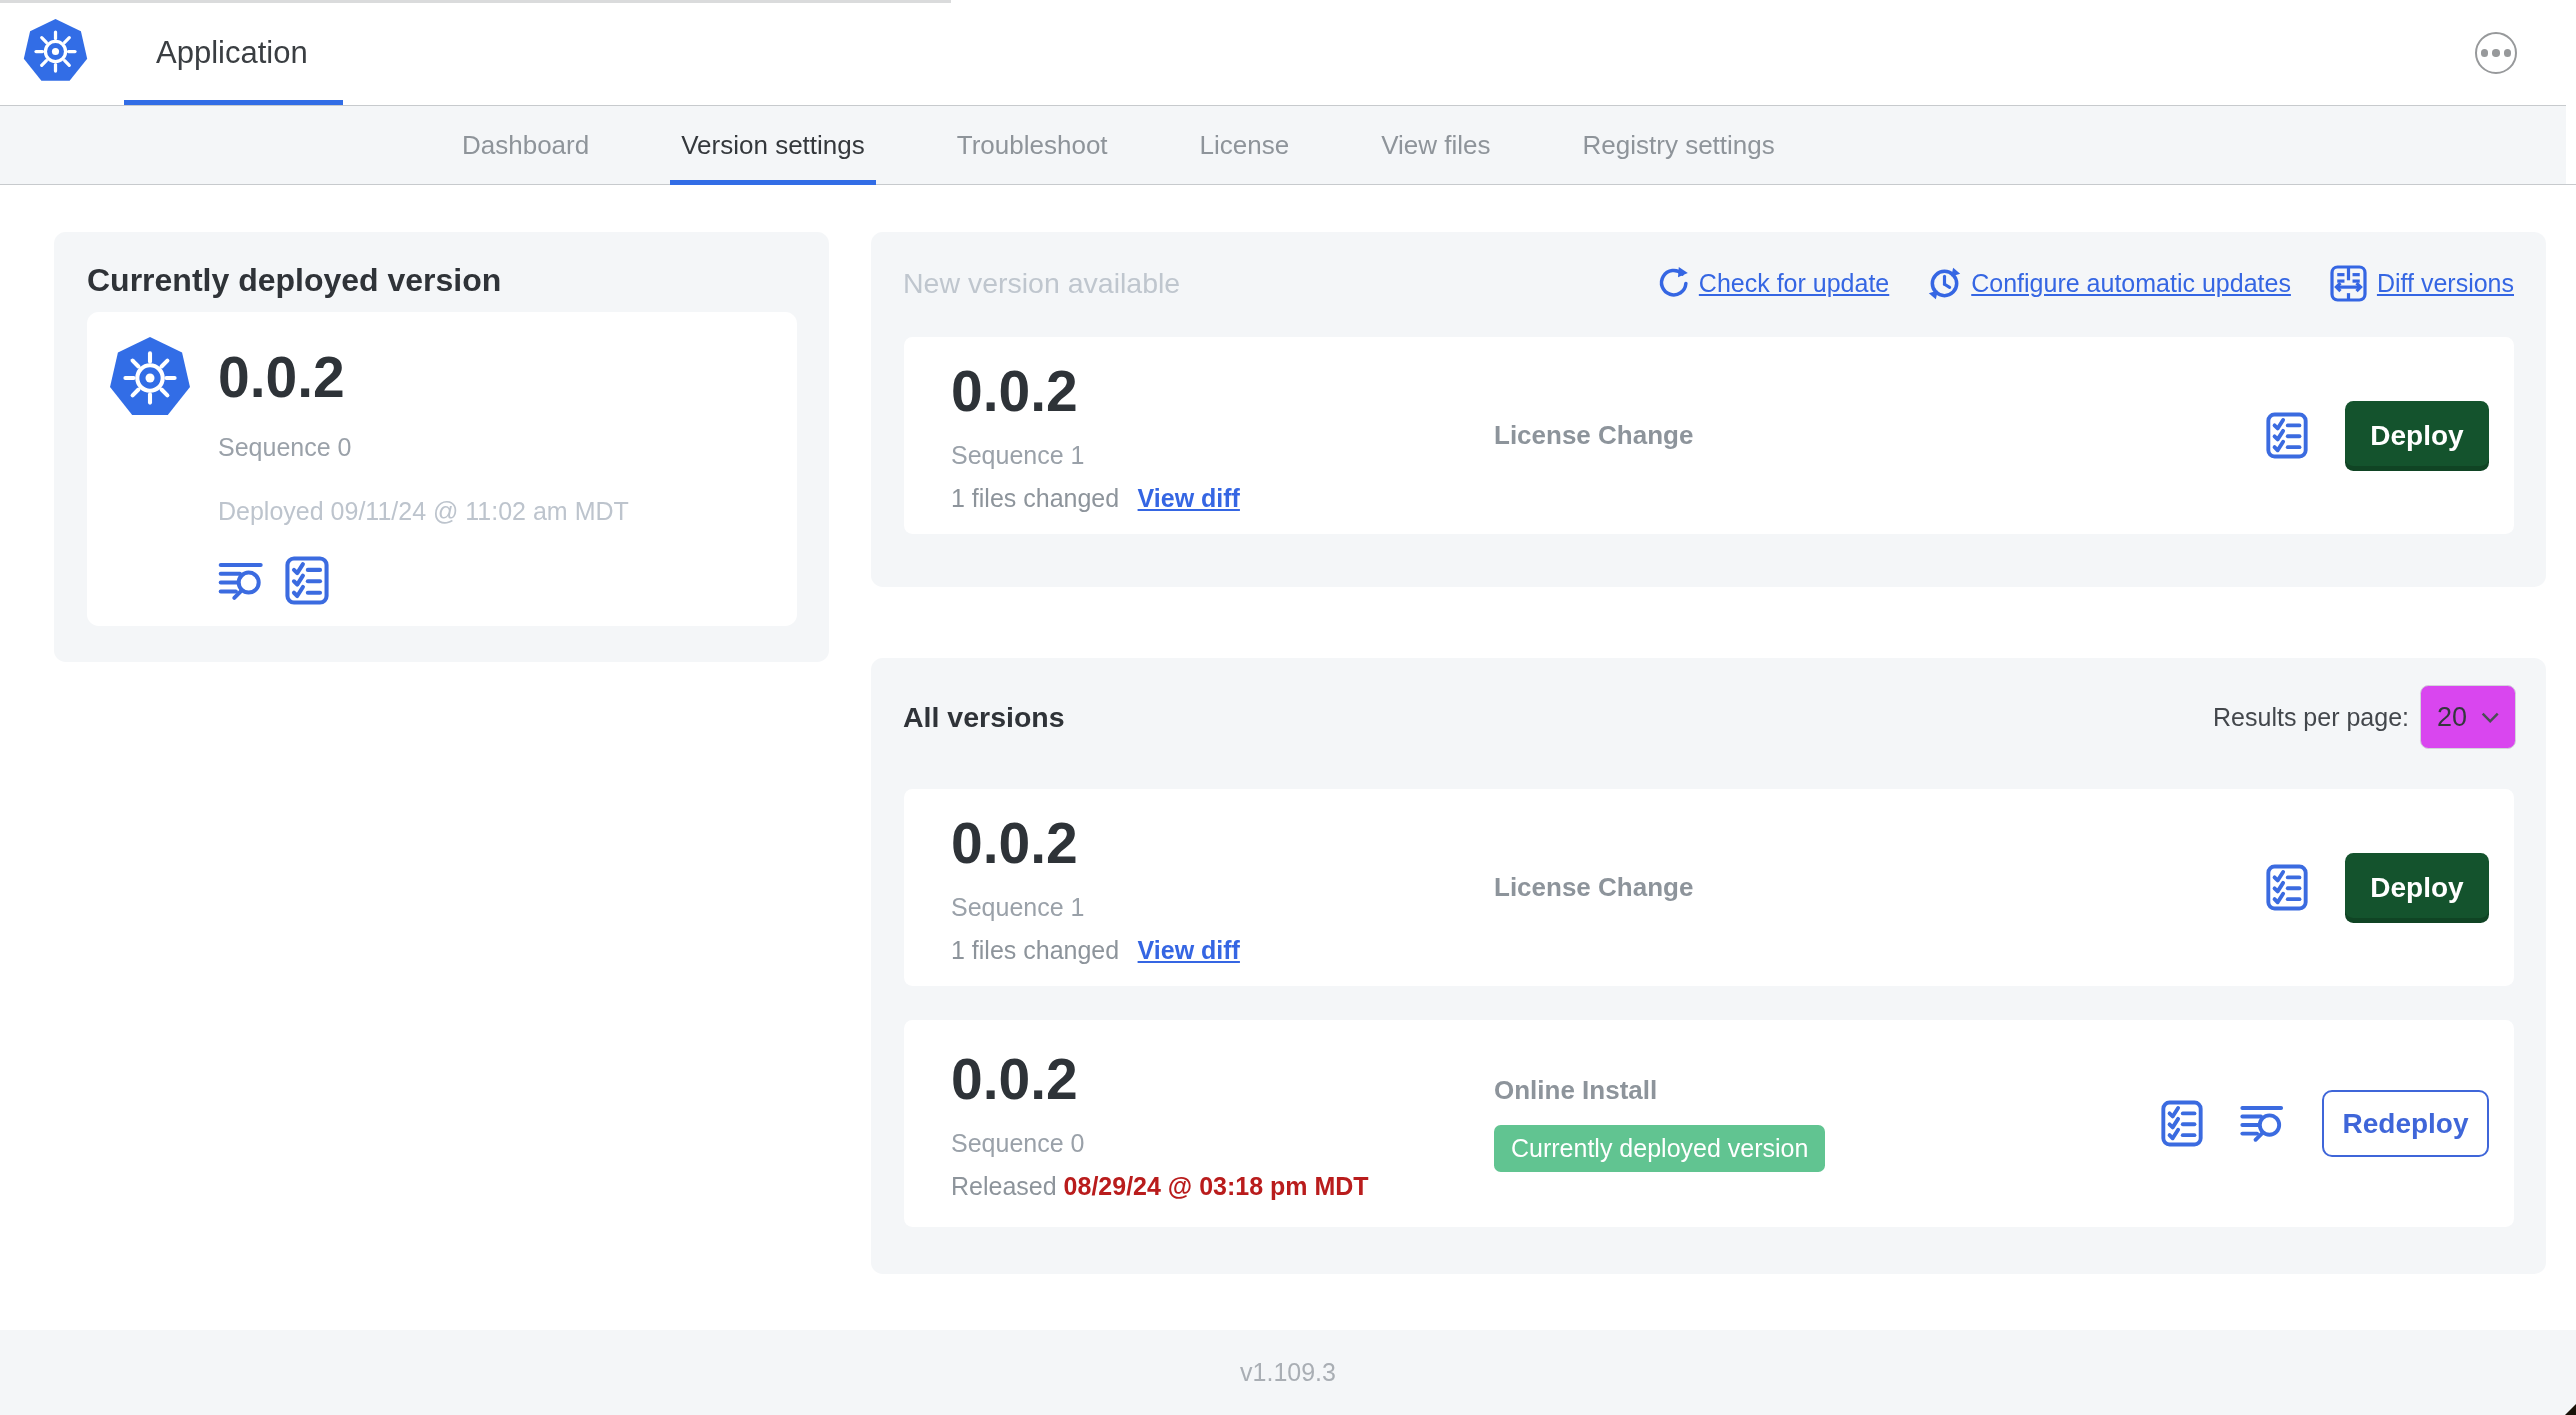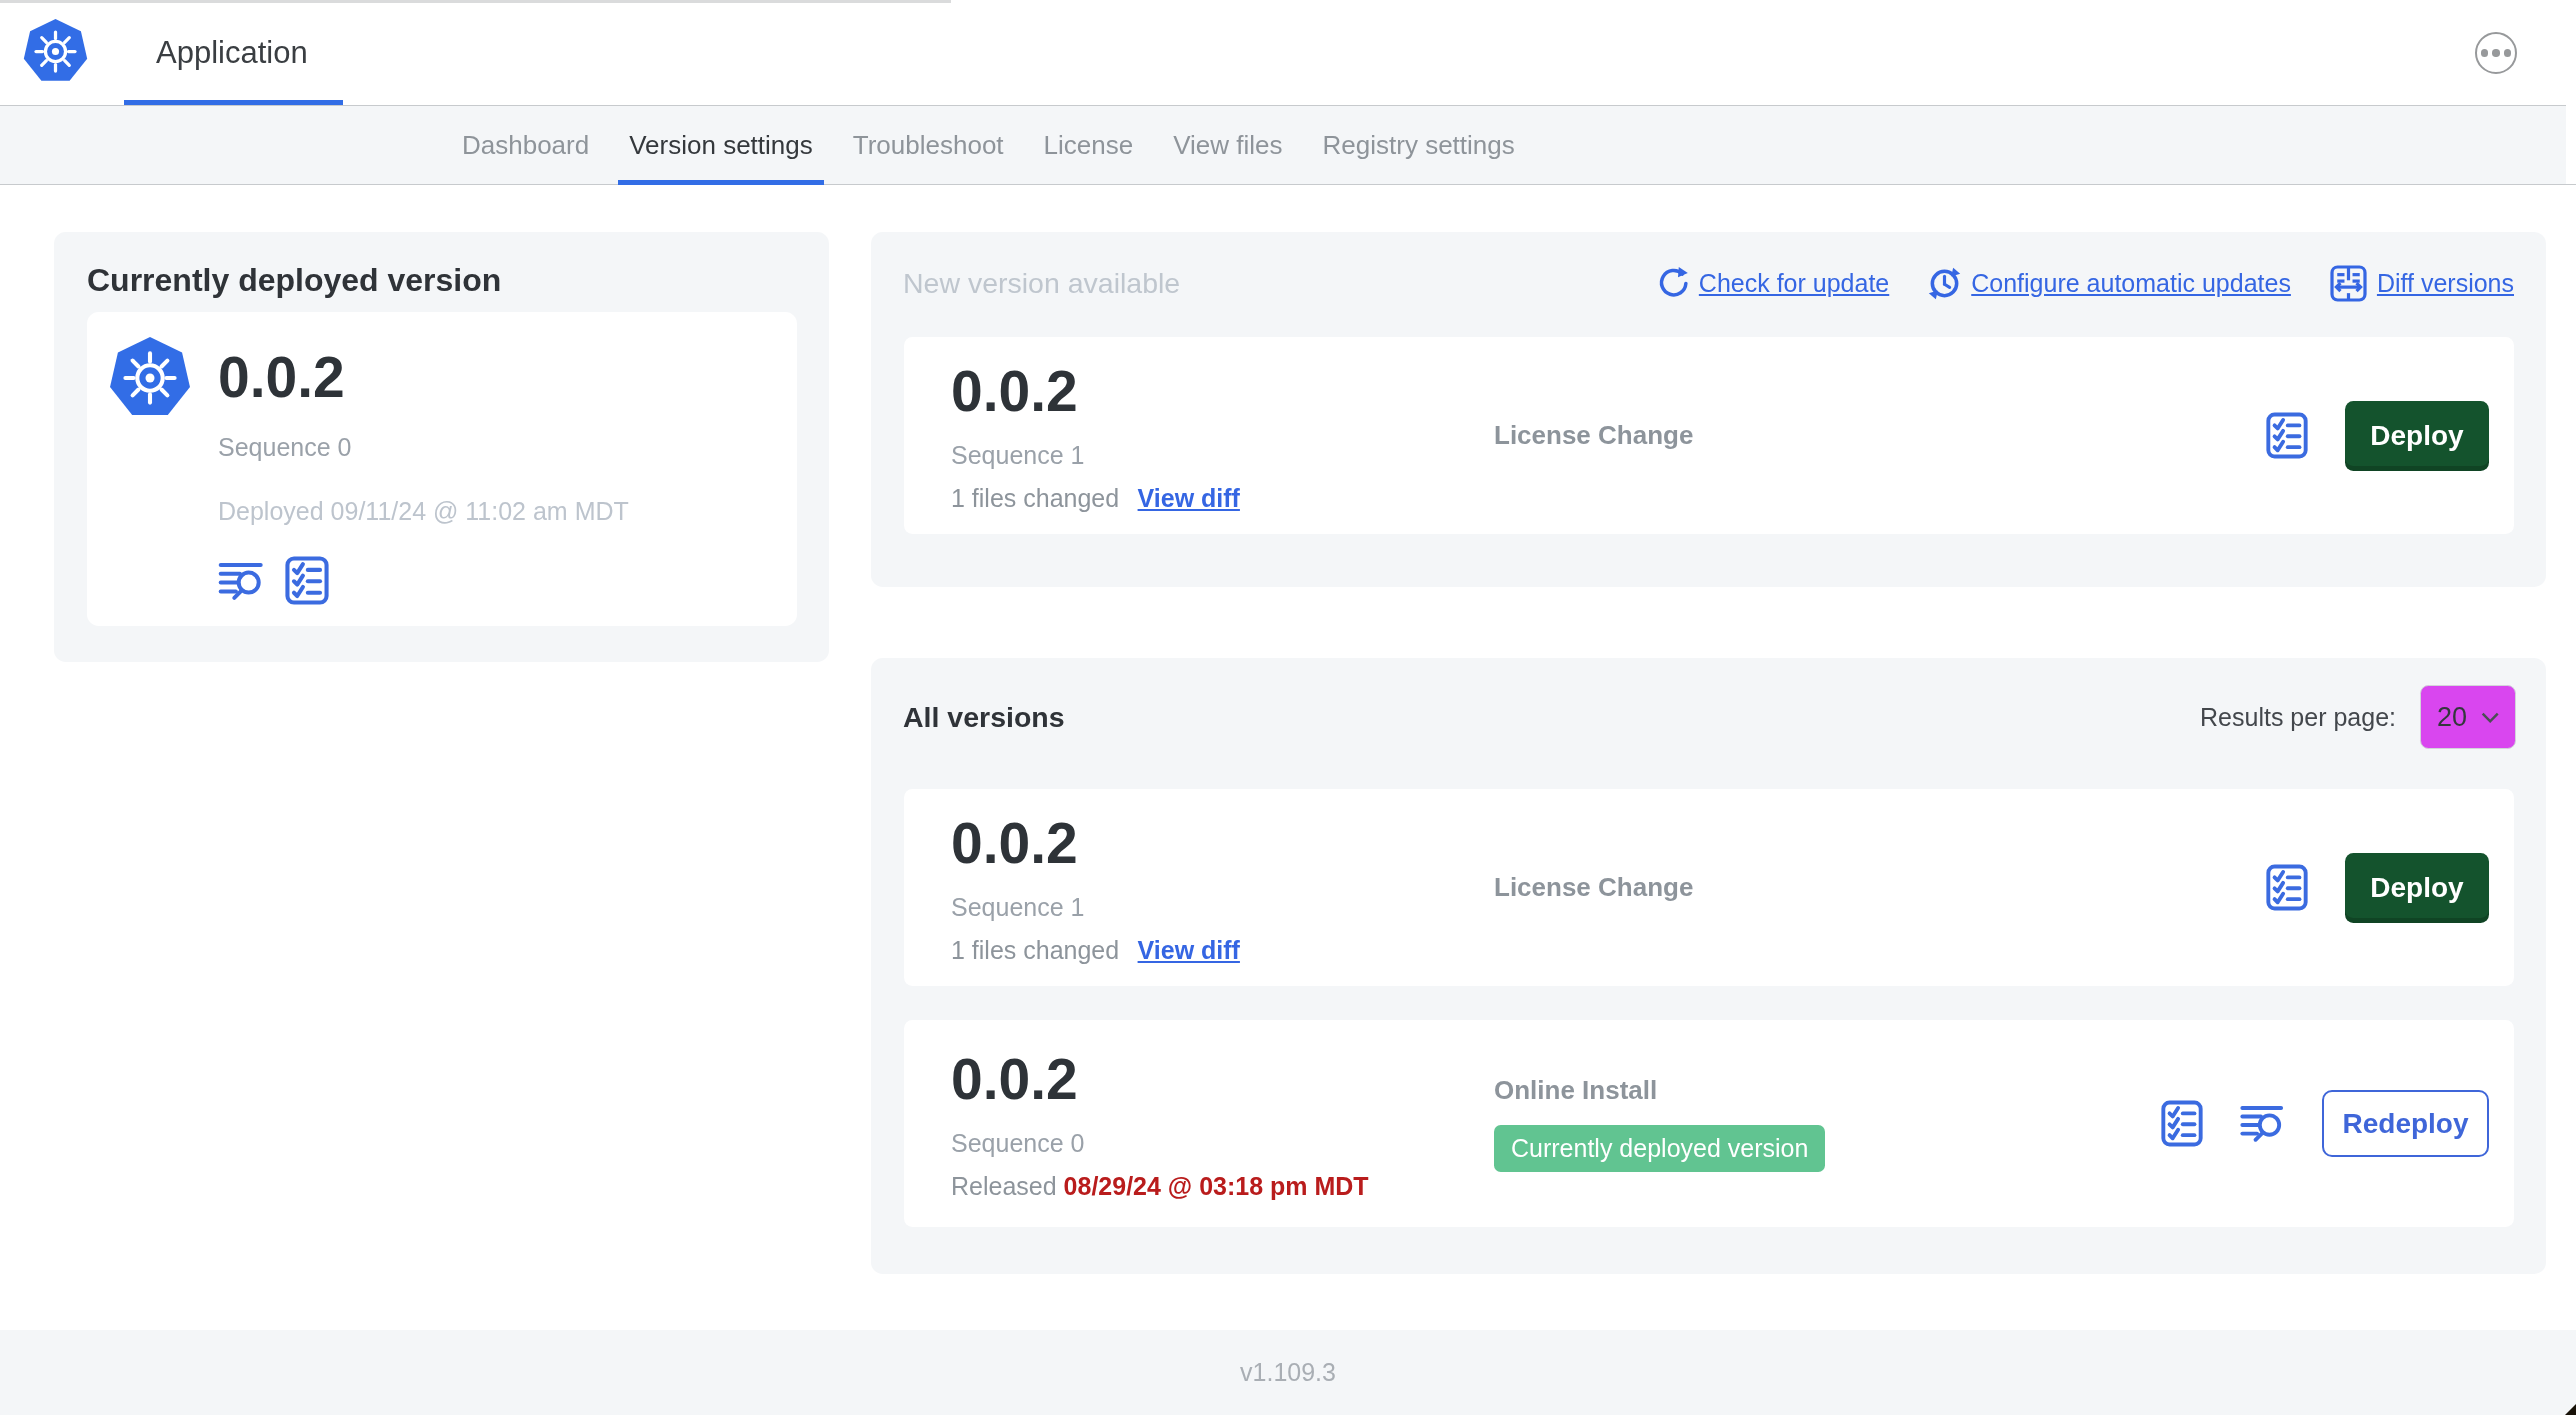--- a/index.html
+++ b/index.html
@@ -13,21 +13,21 @@
   .app-title { position:absolute; left:156px; top:0; height:92px; line-height:105px;
     font-size:31px; font-weight:500; color:#3a3e42; cursor:pointer; }
   .title-underline { position:absolute; left:124px; top:100px; width:219px; height:5px; background:#326de6; }
   .menu-btn { position:absolute; right:59px; top:32px; width:42px; height:42px; border-radius:50%;
     border:2.5px solid #97999b; background:#fff; display:flex; align-items:center; justify-content:center; gap:4.2px; cursor:pointer; }
   .menu-btn i { width:7.5px; height:7.5px; border-radius:50%; background:#97999b; display:block; }
 
   
   .subnav { position:relative; height:80px; background:#f4f6f8;
     border-top:1.7px solid #c7cacd; border-bottom:1.7px solid #c7cacd;
-    display:flex; align-items:stretch; padding-left:462px; gap:40px; }
+    display:flex; align-items:stretch; padding-left:462px; gap:92px; }
   .tab { font-size:26px; color:#8e949a; display:flex; align-items:center; cursor:pointer; position:relative; }
   .tab.active { color:#34383c; font-weight:500; }
   .tab.active::after { content:""; position:absolute; left:-11.7px; right:-11.7px; bottom:-1.7px; height:5.9px; background:#326de6; }
   .nav-gutter { position:absolute; top:-1.7px; right:0; width:10px; height:80px; background:#fff; }
 
   
   main { position:relative; height:1145px; background:#fff; }
   .panel { position:absolute; background:#f4f6f8; border-radius:11.7px; }
 
   
@@ -48,21 +48,21 @@
   .rp-header { display:flex; align-items:center; padding:33px 32px 0 32px; }
   .rp-title { font-size:28.5px; font-weight:500; color:#bfc6ce; }
   .rp-links { margin-left:auto; display:flex; align-items:center; gap:39px; }
   .link-item { display:flex; align-items:center; gap:10px; cursor:pointer; }
   .link-item .lbl { font-size:25px; font-weight:400; color:#3566e3; text-decoration:underline; }
 
   
   #all-versions-panel { left:871px; top:473px; width:1675px; height:616px; }
   .av-header { display:flex; align-items:center; padding:27px 30px 0 32px; }
   .av-title { font-size:28.5px; font-weight:700; color:#2f3338; }
-  .av-right { margin-left:auto; display:flex; align-items:center; gap:24px; }
+  .av-right { margin-left:auto; display:flex; align-items:center; gap:11px; }
   .rpp-label { font-size:25px; color:#43474c; }
   .rpp-select { width:96px; height:64px; background:#d946ef; border:1.7px solid #d2d5d9; border-radius:8.4px;
     display:flex; align-items:center; justify-content:center; gap:13.4px; font-size:27px; color:#33383c; cursor:pointer; }
 
   
   .version-card { position:absolute; left:33px; width:1610px; background:#fff; border-radius:8.4px;
     display:flex; align-items:center; padding:0 25px 0 47px; }
   #nv-card { top:105px; height:197px; }
   #av-card-0 { top:131px; height:197px; }
   #av-card-1 { top:362px; height:207px; }

